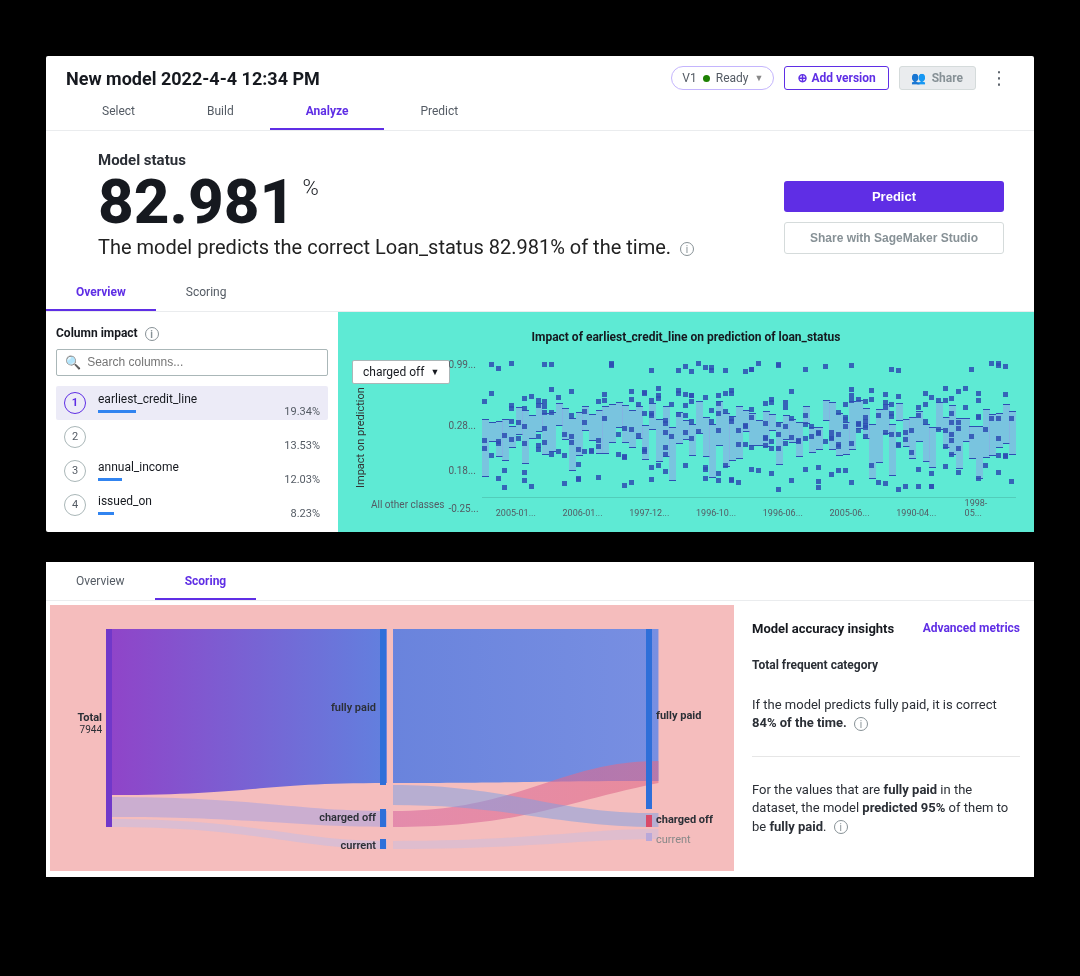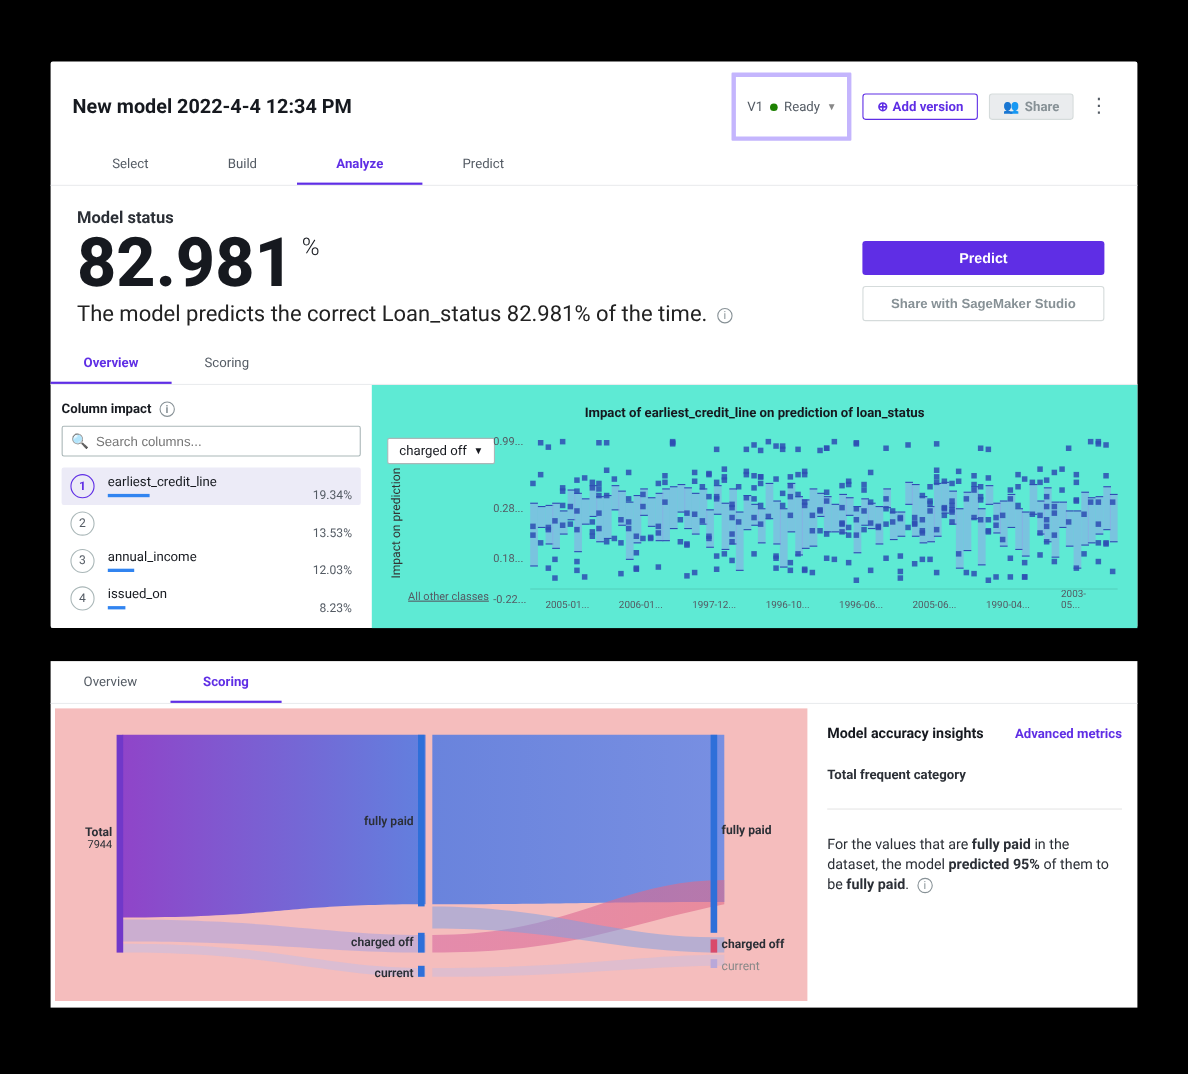--- a/index.html
+++ b/index.html
@@ -2,32 +2,32 @@
 <html><head>
 <meta charset="utf-8">
 <style>
   * { box-sizing: border-box; margin: 0; padding: 0; }
   body { background: #000; font-family: -apple-system, BlinkMacSystemFont, "Segoe UI", Roboto, Arial, sans-serif; font-size: 13px; color: #16191f; }
   .panel { background: #fff; margin: 56px 46px 18px 46px; border-radius: 2px; }
   .panel2 { background: #fff; margin: 30px 46px 48px 46px; }
 
   .header-row { display: flex; align-items: center; padding: 10px 20px 6px 20px; }
   .title { font-size: 18px; font-weight: 700; flex: 1; }
-  .pill { border: 4px solid #c4b5fd; border-radius: 1px; padding: 20px 10px; font-size: 12px; display: flex; align-items: center; gap: 6px; margin-left: 8px; color: #545b64;}
+  .pill { border: 1px solid #c4b5fd; border-radius: 12px; padding: 4px 10px; font-size: 12px; display: flex; align-items: center; gap: 6px; margin-left: 8px; color: #545b64;}
   .pill .dot { width: 7px; height: 7px; background: #1d8102; border-radius: 50%; display: inline-block; }
   .pill .caret { font-size: 9px; color: #888;}
   .btn-outline { border: 1px solid #5f2ee5; color: #5f2ee5; border-radius: 3px; padding: 4px 12px; font-size: 12px; font-weight: 700; display: flex; align-items: center; gap: 4px; margin-left: 10px; cursor: pointer;}
   .btn-share { border: 1px solid #d5dbdb; background: #eaecee; color: #879196; border-radius: 3px; padding: 4px 12px; font-size: 12px; font-weight: 700; display: flex; align-items: center; gap: 5px; margin-left: 10px;}
   .kebab { margin: 0 6px 0 14px; color: #545b64; font-size: 18px; cursor: pointer; line-height: 12px;}
 
   .nav-tabs { display: flex; gap: 0; padding: 0 20px; border-bottom: 1px solid #eaecee; }
   .nav-tab { padding: 8px 36px 10px 36px; color: #545b64; font-size: 12px; cursor: pointer; }
   .nav-tab.active { color: #5f2ee5; font-weight: 700; border-bottom: 2px solid #5f2ee5; }
 
-  .status-block { padding: 20px 24px 0 24px; display: flex; }
+  .status-block { padding: 20px 24px 0 24px; display: flex; margin-left: 28px; }
   .status-left { flex: 1; }
   .status-head { font-size: 15px; font-weight: 700; color: #2b2f36; }
   .big-num { font-size: 62px; font-weight: 800; line-height: 1; margin-top: 2px; display: inline-block;}
   .big-pct { font-size: 22px; font-weight: 300; vertical-align: top; margin-left: 4px; position: relative; top: 6px;}
   .status-desc { font-size: 20px; margin-top: 2px; color: #222;}
   .info-icon { display: inline-block; width: 14px; height: 14px; border: 1px solid #879196; border-radius: 50%; text-align: center; font-size: 10px; line-height: 13px; color: #879196; margin-left: 4px; vertical-align: middle;}
   .action-col { display: flex; flex-direction: column; gap: 10px; width: 220px; margin-top: 30px; margin-right: 6px;}
   .btn-predict { background: #5f2ee5; color: #fff; border: none; border-radius: 3px; padding: 8px 0; font-weight: 700; font-size: 13px; cursor: pointer;}
   .btn-share2 { background: #fff; border: 1px solid #d5dbdb; color: #879196; border-radius: 3px; padding: 8px 0; font-size: 12px; font-weight: 600;}
 
@@ -47,21 +47,21 @@
   .impact-row.sel .rank { border-color: #5f2ee5; color: #5f2ee5; font-weight: 700;}
   .impact-name { font-size: 12px; }
   .impact-bar { height: 3px; background: #3184f0; margin-top: 4px; }
   .impact-pct { position: absolute; right: 8px; bottom: 2px; font-size: 11px; color: #545b64;}
 
   .chart-pane { flex: 1; background: #5eead4; padding: 18px 14px 8px 14px; position: relative; }
   .chart-title { text-align: center; font-size: 12px; font-weight: 700; margin-bottom: 14px;}
   .chart-dropdown { position: absolute; left: 14px; top: 48px; background: #fff; border: 1px solid #aab7b8; border-radius: 2px; padding: 4px 10px; font-size: 12px; display: flex; align-items: center; gap: 6px;}
   .chart-wrap { display: flex; margin-top: 10px; }
   .yaxis-label { writing-mode: vertical-rl; transform: rotate(180deg); font-size: 11px; color: #333; text-align: center; padding: 0 2px;}
-  .yclass { font-size: 10px; color: #545b64; align-self: flex-end; padding-bottom: 8px; margin-left:2px;text-decoration:underline;}
+  .yclass { font-size: 10px; color: #545b64; align-self: flex-end; padding-bottom: 8px; margin-left:2px;}
   .plot { flex: 1; position: relative; height: 160px; margin-left: 4px; }
   .ytick { position: absolute; left: 0; font-size: 10px; color: #545b64; transform: translateY(-50%);}
   .plot-area { position: absolute; left: 34px; right: 4px; top: 0; bottom: 20px; border-bottom: 1px solid rgba(0,0,0,.12); }
   .sq { position: absolute; width: 5px; height: 5px; background: #2e4db3; opacity: .85;}
   .box { position: absolute; width: 7px; background: rgba(140,170,230,.6); border-top: 1px solid #2e4db3; border-bottom: 1px solid #2e4db3;}
   .xtick { position: absolute; bottom: 0; font-size: 9px; color: #545b64; transform: translateX(-50%);}
 
   
   .scoring-body { display: flex; }
   .sankey-pane { flex: 1; background: #f5bdbd; margin: 4px 0 6px 4px; position: relative; height: 266px;}
@@ -179,21 +179,21 @@
         <span>charged off</span>
         <span style="font-size:9px;">▼</span>
       </div>
       <div class="chart-wrap">
         <div class="yaxis-label">Impact on prediction</div>
         <div class="yclass">All other classes</div>
         <div class="plot">
           <div class="ytick" style="top:4%;">0.99...</div>
           <div class="ytick" style="top:42%;">0.28...</div>
           <div class="ytick" style="top:70%;">0.18...</div>
-          <div class="ytick" style="top:94%;">-0.22...</div>
+          <div class="ytick" style="top:94%;">-0.25...</div>
           <div class="plot-area" id="plot-area">
               <div class="box" style="left: 0%; top: 44.197%; height: 41.228%;"></div>
               <div class="sq" style="left: 0%; top: 57.8627%;"></div>
               <div class="sq" style="left: 0%; top: 63.2994%;"></div>
               <div class="sq" style="left: 0%; top: 29.2426%;"></div>
               <div class="box" style="left: 1.25%; top: 45.7778%; height: 14.938%;"></div>
               <div class="sq" style="left: 1.25%; top: 23.6778%;"></div>
               <div class="sq" style="left: 1.25%; top: 68.3417%;"></div>
               <div class="sq" style="left: 1.25%; top: 2.76519%;"></div>
               <div class="box" style="left: 2.5%; top: 45.4419%; height: 25.5752%;"></div>
@@ -584,21 +584,21 @@
               <div class="sq" style="left: 98.75%; top: 87.1203%;"></div>
             </div>
           <div id="xticks">
               <div class="xtick" style="left: 67.375px;">2005-01...</div>
               <div class="xtick" style="left: 134.125px;">2006-01...</div>
               <div class="xtick" style="left: 200.875px;">1997-12...</div>
               <div class="xtick" style="left: 267.625px;">1996-10...</div>
               <div class="xtick" style="left: 334.375px;">1996-06...</div>
               <div class="xtick" style="left: 401.125px;">2005-06...</div>
               <div class="xtick" style="left: 467.875px;">1990-04...</div>
-              <div class="xtick" style="left: 534.625px;">2003-05...</div>
+              <div class="xtick" style="left: 534.625px;">1998-05...</div>
             </div>
         </div>
       </div>
     </div>
   </div>
 </div>
 
 <div class="panel2">
   <div class="sub-tabs" style="padding-top:4px;">
     <div class="sub-tab">Overview</div>
@@ -653,20 +653,24 @@
       <div class="sankey-label" style="left:606px; top:208px; text-align:left; width:70px;">charged off</div>
       <div class="sankey-label" style="left:606px; top:228px; text-align:left; width:60px; font-weight:400; color:#888;">current</div>
     </div>
 
     <div class="insights-pane">
       <div class="ins-head">
         <div class="ins-title">Model accuracy insights</div>
         <div class="ins-link">Advanced metrics</div>
       </div>
       <div class="ins-sub">Total frequent category</div>
+      <div class="ins-text">
+        <span>If the model predicts fully paid, it is correct </span><strong>84% of the time.</strong>
+        <span class="info-icon">i</span>
+      </div>
       <div class="ins-divider"></div>
       <div class="ins-text">
         <span>For the values that are </span><strong>fully paid</strong><span> in the dataset, the model </span><strong>predicted 95%</strong><span> of them to be </span><strong>fully paid</strong>.
         <span class="info-icon">i</span>
       </div>
     </div>
   </div>
 </div>
 
 </body></html>

